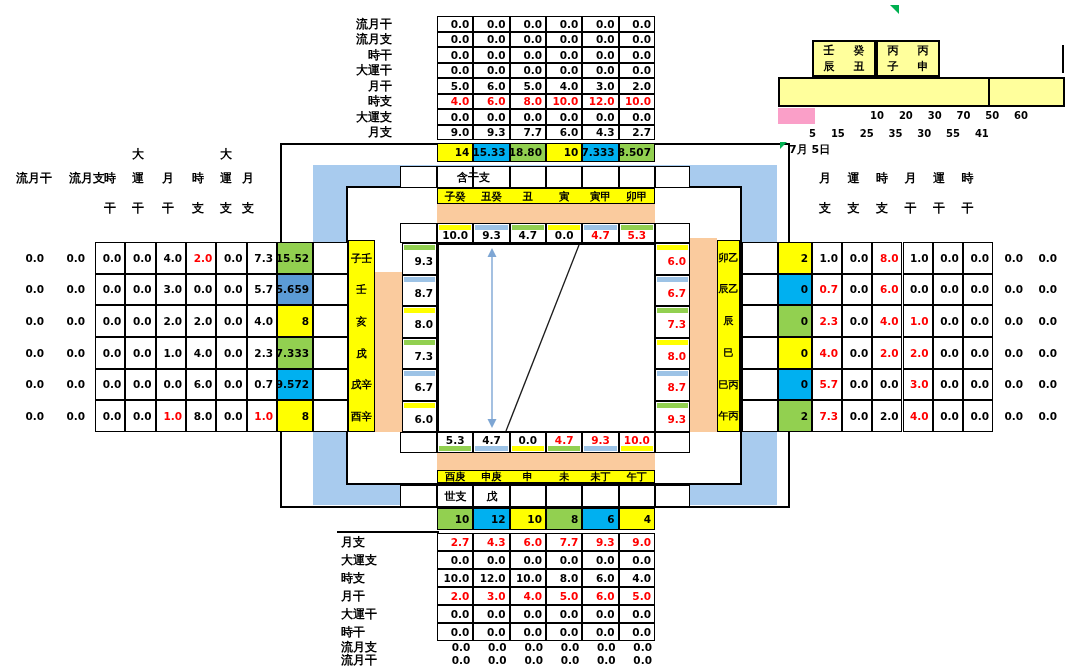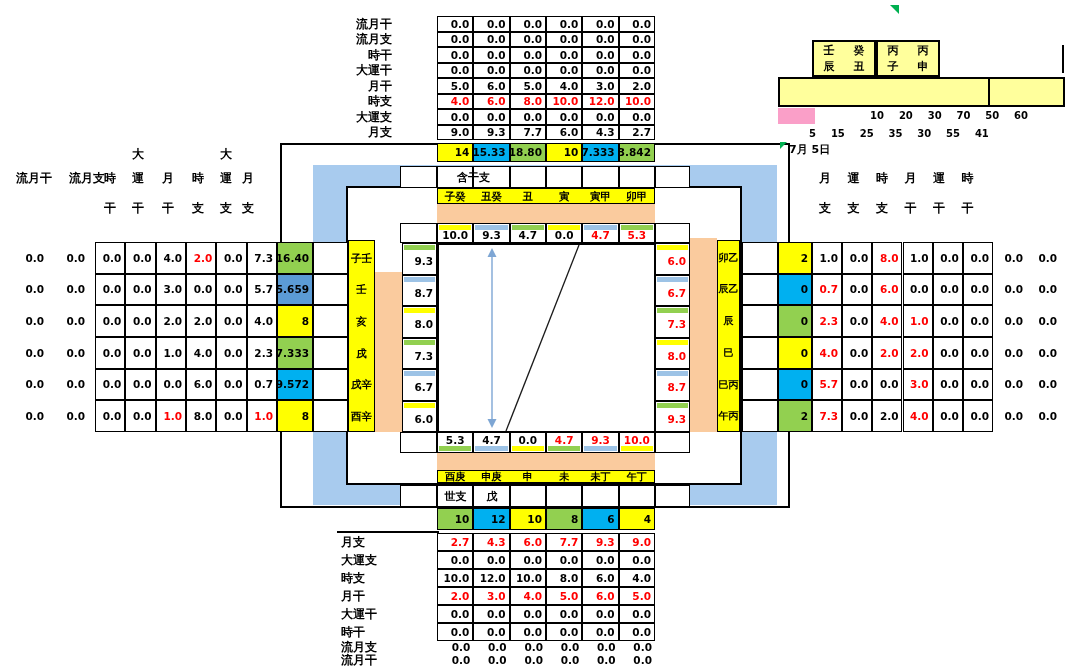--- a/index.html
+++ b/index.html
@@ -150,21 +150,21 @@
     <div class="abs cell" style="left: 473.33px; top: 124.5px; width: 36.33px; height: 15.5px;">9.3</div>
     <div class="abs cell" style="left: 509.66px; top: 124.5px; width: 36.33px; height: 15.5px;">7.7</div>
     <div class="abs cell" style="left: 545.99px; top: 124.5px; width: 36.33px; height: 15.5px;">6.0</div>
     <div class="abs cell" style="left: 582.32px; top: 124.5px; width: 36.33px; height: 15.5px;">4.3</div>
     <div class="abs cell" style="left: 618.65px; top: 124.5px; width: 36.33px; height: 15.5px;">2.7</div>
     <div class="abs cell" style="left: 437px; top: 143px; width: 36.33px; height: 19px; background: rgb(255, 255, 0);">14</div>
     <div class="abs cell" style="left: 473.33px; top: 143px; width: 36.33px; height: 19px; background: rgb(0, 176, 240);">15.33</div>
     <div class="abs cell" style="left: 509.66px; top: 143px; width: 36.33px; height: 19px; background: rgb(146, 208, 80);">18.80</div>
     <div class="abs cell" style="left: 545.99px; top: 143px; width: 36.33px; height: 19px; background: rgb(255, 255, 0);">10</div>
     <div class="abs cell" style="left: 582.32px; top: 143px; width: 36.33px; height: 19px; background: rgb(0, 176, 240);">7.333</div>
-    <div class="abs cell" style="left: 618.65px; top: 143px; width: 36.33px; height: 19px; background: rgb(146, 208, 80);">3.842</div>
+    <div class="abs cell" style="left: 618.65px; top: 143px; width: 36.33px; height: 19px; background: rgb(146, 208, 80);">8.507</div>
     <div class="abs lbl l" style="left: 341px; top: 533px; width: 95px; height: 18px;">月支</div>
     <div class="abs cell" style="left: 437px; top: 533px; width: 36.33px; height: 18px; color: rgb(255, 0, 0);">2.7</div>
     <div class="abs cell" style="left: 473.33px; top: 533px; width: 36.33px; height: 18px; color: rgb(255, 0, 0);">4.3</div>
     <div class="abs cell" style="left: 509.66px; top: 533px; width: 36.33px; height: 18px; color: rgb(255, 0, 0);">6.0</div>
     <div class="abs cell" style="left: 545.99px; top: 533px; width: 36.33px; height: 18px; color: rgb(255, 0, 0);">7.7</div>
     <div class="abs cell" style="left: 582.32px; top: 533px; width: 36.33px; height: 18px; color: rgb(255, 0, 0);">9.3</div>
     <div class="abs cell" style="left: 618.65px; top: 533px; width: 36.33px; height: 18px; color: rgb(255, 0, 0);">9.0</div>
     <div class="abs lbl l" style="left: 341px; top: 551px; width: 95px; height: 18px;">大運支</div>
     <div class="abs cell" style="left: 437px; top: 551px; width: 36.33px; height: 18px;">0.0</div>
     <div class="abs cell" style="left: 473.33px; top: 551px; width: 36.33px; height: 18px;">0.0</div>
@@ -249,21 +249,21 @@
     <div class="abs lbl cc" style="left: 957.5px; top: 170px; width: 20px; height: 16px;">時</div>
     <div class="abs lbl cc" style="left: 957.5px; top: 200px; width: 20px; height: 16px;">干</div>
     <div class="abs cell nob" style="left: 14px; top: 242px; width: 33px; height: 31.67px;">0.0</div>
     <div class="abs cell nob" style="left: 55px; top: 242px; width: 33px; height: 31.67px;">0.0</div>
     <div class="abs cell" style="left: 95px; top: 242px; width: 30.33px; height: 31.67px;">0.0</div>
     <div class="abs cell" style="left: 125.33px; top: 242px; width: 30.33px; height: 31.67px;">0.0</div>
     <div class="abs cell" style="left: 155.66px; top: 242px; width: 30.33px; height: 31.67px;">4.0</div>
     <div class="abs cell" style="left: 185.99px; top: 242px; width: 30.33px; height: 31.67px; color: rgb(255, 0, 0);">2.0</div>
     <div class="abs cell" style="left: 216.32px; top: 242px; width: 30.33px; height: 31.67px;">0.0</div>
     <div class="abs cell" style="left: 246.65px; top: 242px; width: 30.33px; height: 31.67px;">7.3</div>
-    <div class="abs cell" style="left: 277px; top: 242px; width: 36px; height: 31.67px; background: rgb(146, 208, 80);">16.40</div>
+    <div class="abs cell" style="left: 277px; top: 242px; width: 36px; height: 31.67px; background: rgb(146, 208, 80);">15.52</div>
     <div class="abs cell" style="left: 313px; top: 242px; width: 35px; height: 31.67px;"></div>
     <div class="abs cell nob" style="left: 14px; top: 273.67px; width: 33px; height: 31.67px;">0.0</div>
     <div class="abs cell nob" style="left: 55px; top: 273.67px; width: 33px; height: 31.67px;">0.0</div>
     <div class="abs cell" style="left: 95px; top: 273.67px; width: 30.33px; height: 31.67px;">0.0</div>
     <div class="abs cell" style="left: 125.33px; top: 273.67px; width: 30.33px; height: 31.67px;">0.0</div>
     <div class="abs cell" style="left: 155.66px; top: 273.67px; width: 30.33px; height: 31.67px;">3.0</div>
     <div class="abs cell" style="left: 185.99px; top: 273.67px; width: 30.33px; height: 31.67px;">0.0</div>
     <div class="abs cell" style="left: 216.32px; top: 273.67px; width: 30.33px; height: 31.67px;">0.0</div>
     <div class="abs cell" style="left: 246.65px; top: 273.67px; width: 30.33px; height: 31.67px;">5.7</div>
     <div class="abs cell" style="left: 277px; top: 273.67px; width: 36px; height: 31.67px; background: rgb(91, 155, 213);">5.659</div>

